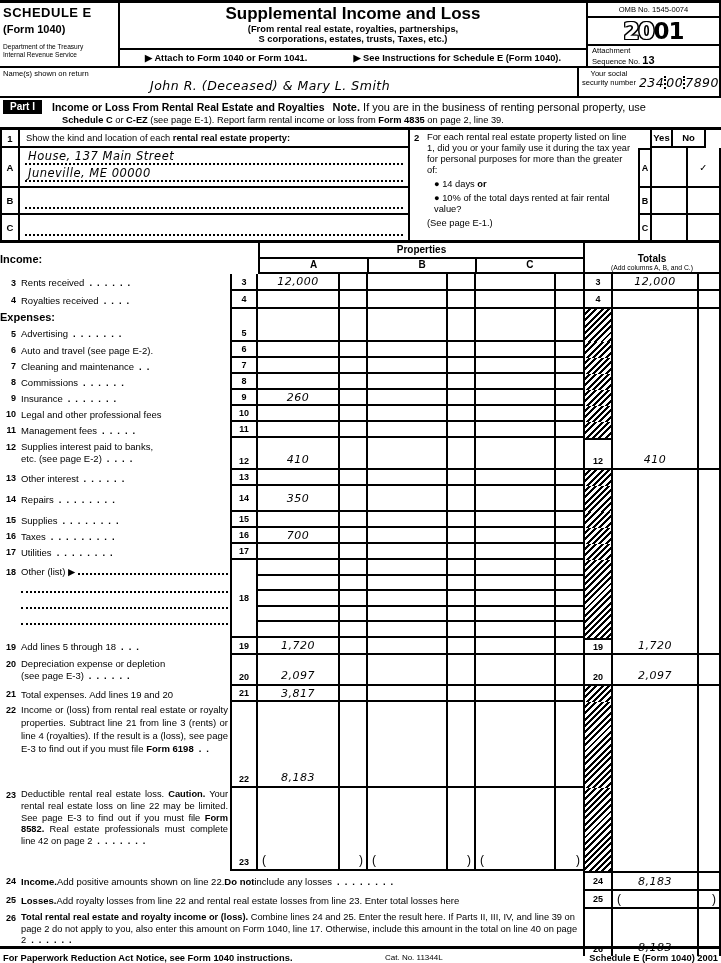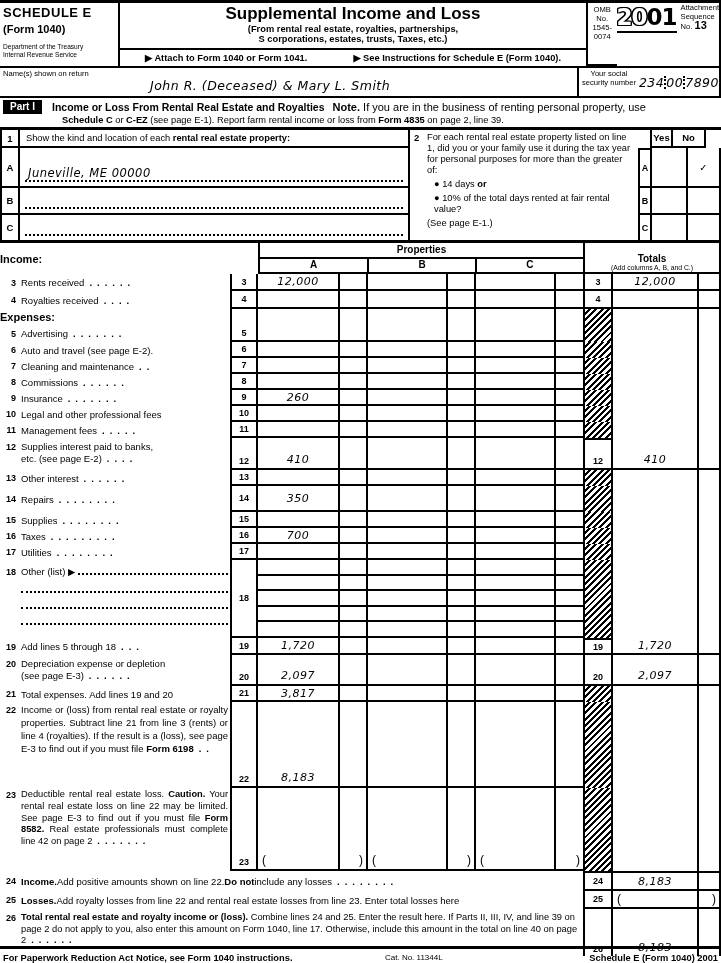--- a/index.html
+++ b/index.html
@@ -13,21 +13,21 @@
   .sec-header { position:absolute; top:0; left:0; width:721px; height:65px; border-bottom:2px solid #000; display:flex; }
   .h-left { width:118px; padding:2px 2px 0 3px; }
   .sched  { font-size:13px; font-weight:bold; letter-spacing:.5px; }
   .formno { font-size:11px; font-weight:bold; margin-top:3px; }
   .dept   { font-size:6.6px; margin-top:8px; line-height:7.6px; }
   .h-center { flex:1; border-left:2px solid #000; border-right:2px solid #000; text-align:center; position:relative; }
   .h-title  { font-size:17px; font-weight:bold; margin-top:1px; }
   .h-sub    { font-size:9.3px; font-weight:bold; line-height:10.3px; }
   .h-attach { position:absolute; bottom:0; left:0; right:0; border-top:2px solid #000; font-size:9.3px; font-weight:bold;
               display:flex; justify-content:space-around; padding:2px 2px 3px; }
-  .h-right { width:133px; border-right:2px solid #000; display:flex; flex-direction:row; }
+  .h-right { width:133px; border-right:2px solid #000; display:flex; flex-direction:column; }
   .omb { font-size:7.6px; text-align:center; padding:2px 0; border-bottom:2px solid #000; }
   .year-box { height:30px; border-bottom:2px solid #000; display:flex; align-items:center; justify-content:center;
               font-family:"DejaVu Sans",sans-serif; font-size:23px; font-weight:bold; letter-spacing:-1px; }
   .y-out { color:#fff; text-shadow:-1.3px -1.3px 0 #000,1.3px -1.3px 0 #000,-1.3px 1.3px 0 #000,1.3px 1.3px 0 #000,0 -1.3px 0 #000,0 1.3px 0 #000,-1.3px 0 0 #000,1.3px 0 0 #000; }
   .attach-seq { font-size:7.6px; line-height:8.6px; padding:1px 0 0 4px; }
   .seqno { font-size:11px; font-weight:bold; }
 
   
   .sec-name { position:absolute; top:65px; left:0; width:721px; height:30px; border-bottom:2px solid #000; display:flex; }
   .nm-left { flex:1; position:relative; }
@@ -194,20 +194,21 @@
 
   <div class="sec-props">
     <div class="pb-left">
       <div class="pb-hdr">
         <div class="pb-ltr">1</div>
         <div class="pb-hdr-text"><span>Show the kind and location of each </span><b>rental real estate property:</b></div>
       </div>
       <div class="pb-row" style="height:40px">
         <div class="pb-ltr">A</div>
         <div class="wl-area">
+          <div class="writeline hw">House, 137 Main Street</div>
           <div class="writeline hw">Juneville, ME 00000</div>
         </div>
       </div>
       <div class="pb-row" style="height:27px">
         <div class="pb-ltr">B</div>
         <div class="wl-area">
             <div class="writeline hw"></div>
           </div>
       </div>
       <div class="pb-row" style="flex:1">

